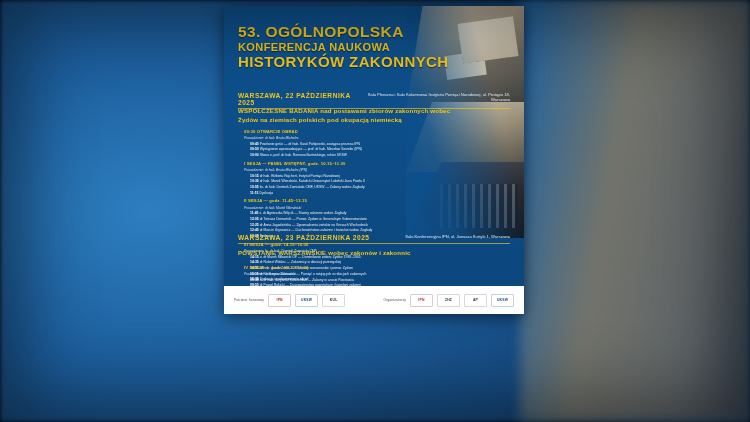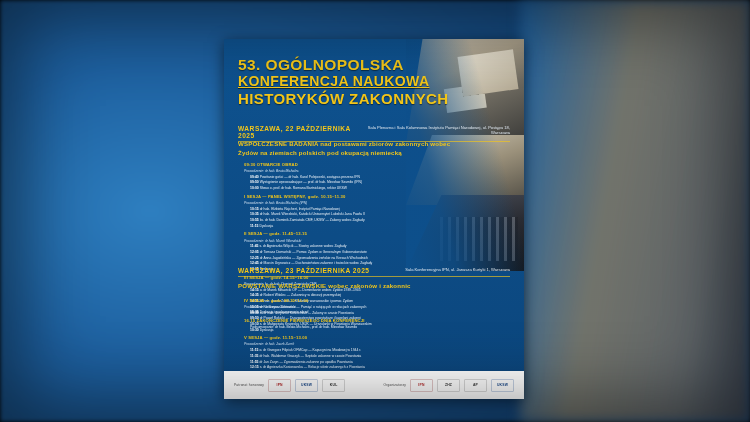--- a/index.html
+++ b/index.html
@@ -42,25 +42,24 @@
     box-shadow: inset 0 0 70px 22px rgba(0,0,0,0.45);
     pointer-events: none;
   }
 
   
   .poster {
     position: absolute;
     left: 224px;
     top: 6px;
     width: 300px;
-    height: 360px;
+    height: 308px;
     background: #0d4f8b;
     box-shadow: 0 3px 14px rgba(0,0,0,0.55);
     overflow: hidden;
-    margin-top: 33px;
   }
   .poster-bg {
     position: absolute;
     inset: 0;
     background: linear-gradient(180deg, #0e528f 0%, #0d4c86 55%, #0b457b 100%);
   }
   
   .photo-collage {
     position: absolute;
     right: 0;
@@ -123,21 +122,21 @@
   }
   .t-line1, .t-line2, .t-line3 {
     color: #f2c61a;
     font-weight: bold;
     letter-spacing: 0.4px;
     line-height: 1.14;
     text-shadow: 0 1px 1px rgba(0,0,0,0.5);
     white-space: nowrap;
   }
   .t-line1 { font-size: 15.5px; }
-  .t-line2 { font-size: 14px; text-decoration: underline; }
+  .t-line2 { font-size: 11px; }
   .t-line3 { font-size: 15px; }
 
   .date-bar {
     position: absolute;
     left: 14px;
     width: 272px;
     color: #f2c61a;
     font-size: 6.6px;
     font-weight: bold;
     letter-spacing: 0.5px;

